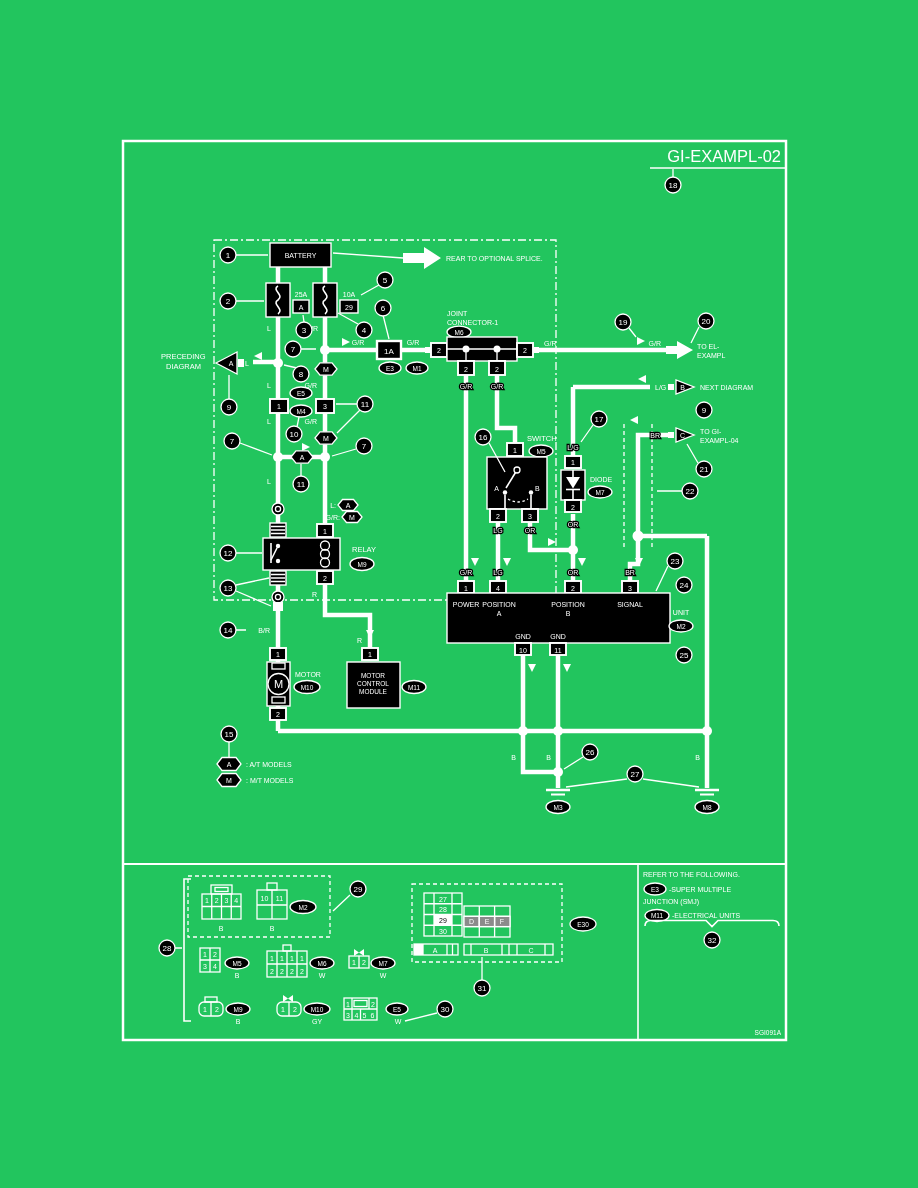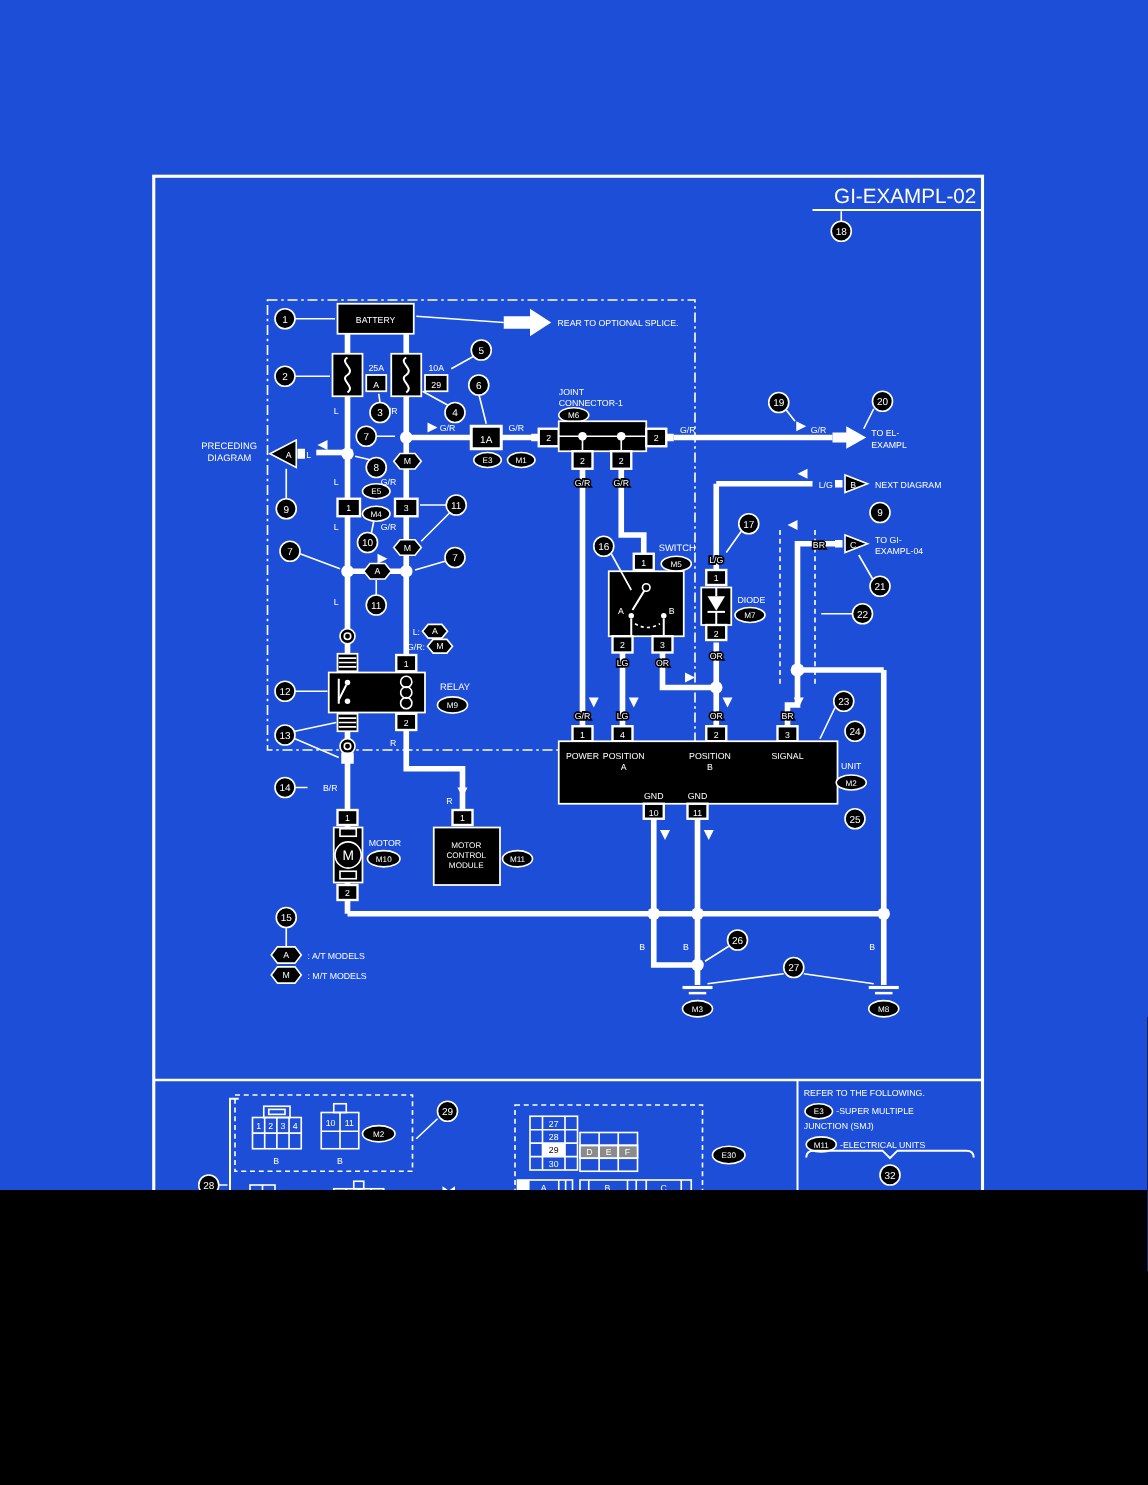--- a/index.html
+++ b/index.html
@@ -1,16 +1,16 @@
 <!DOCTYPE html>
 <html><head>
 <meta charset="utf-8">
 <style>
   html,body{margin:0;padding:0;background:#000;}
-  .stage{position:relative;width:918px;height:952px;background:#1d4ed8;overflow:hidden;}
+  .stage{position:relative;width:918px;height:1188px;background:#22c55e;overflow:hidden;}
   svg text{font-family:"Liberation Sans",sans-serif;fill:#fff;}
   .t6{font-size:6.5px}.t7{font-size:7px}.t75{font-size:7.5px}.t8{font-size:8px}.t11{font-size:11px}.t16{font-size:16.5px}
   .mid{text-anchor:middle}.end{text-anchor:end}
   .ol{paint-order:stroke fill;stroke:#000;stroke-width:2.6px}
   .blk{fill:#000;paint-order:fill}
   .w{stroke:#fff;stroke-width:4.5;fill:none}
   .ln{stroke:#fff;stroke-width:1.3;fill:none}
   .ln15{stroke:#fff;stroke-width:1.6;fill:none}
   .bx{fill:#000;stroke:#fff;stroke-width:1.4}
   .bx2{fill:#000;stroke:#fff;stroke-width:1.9}

